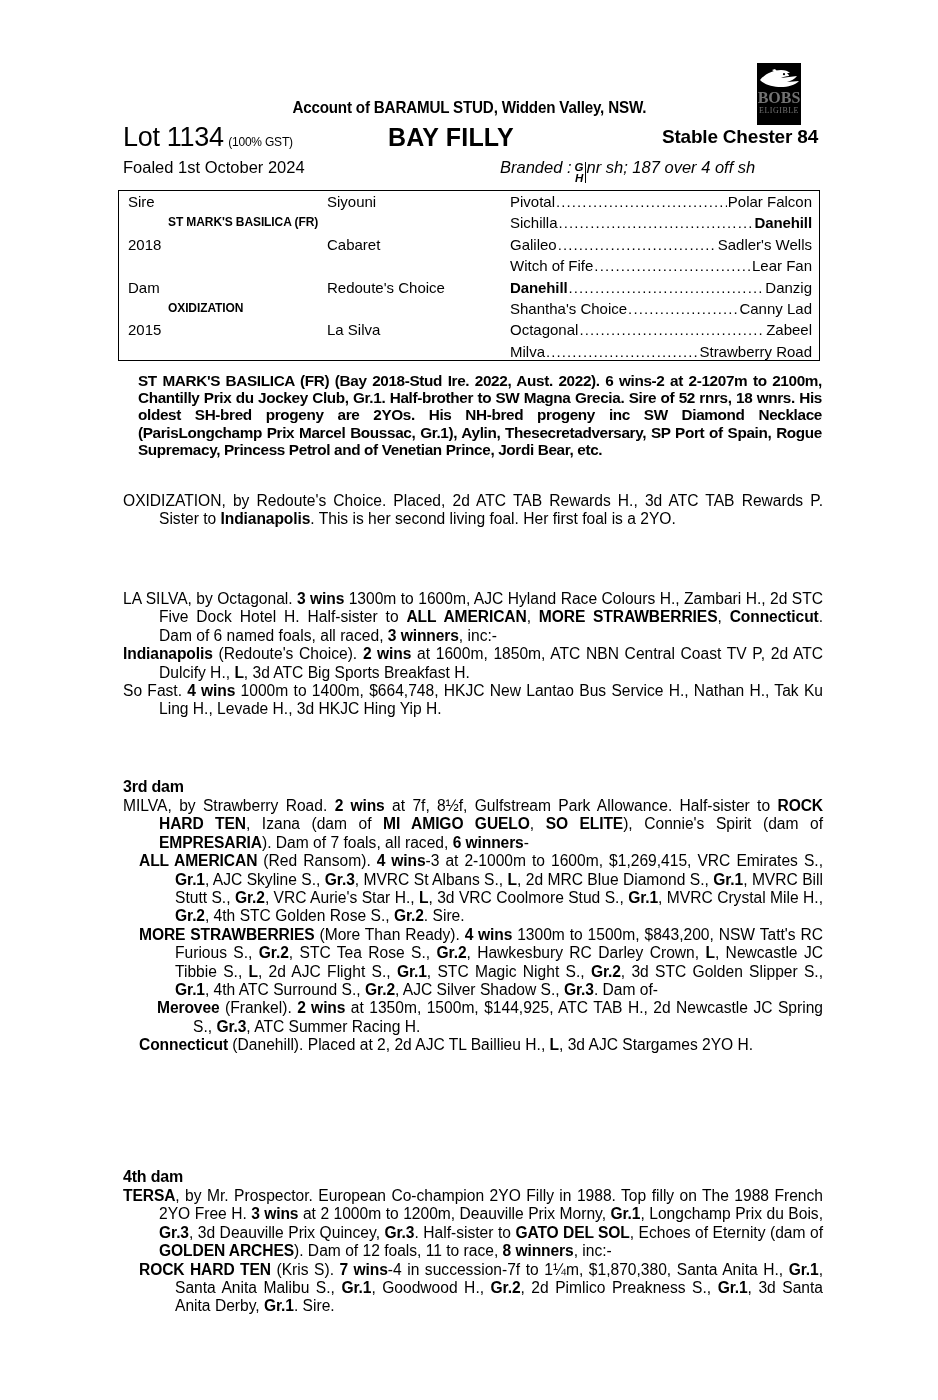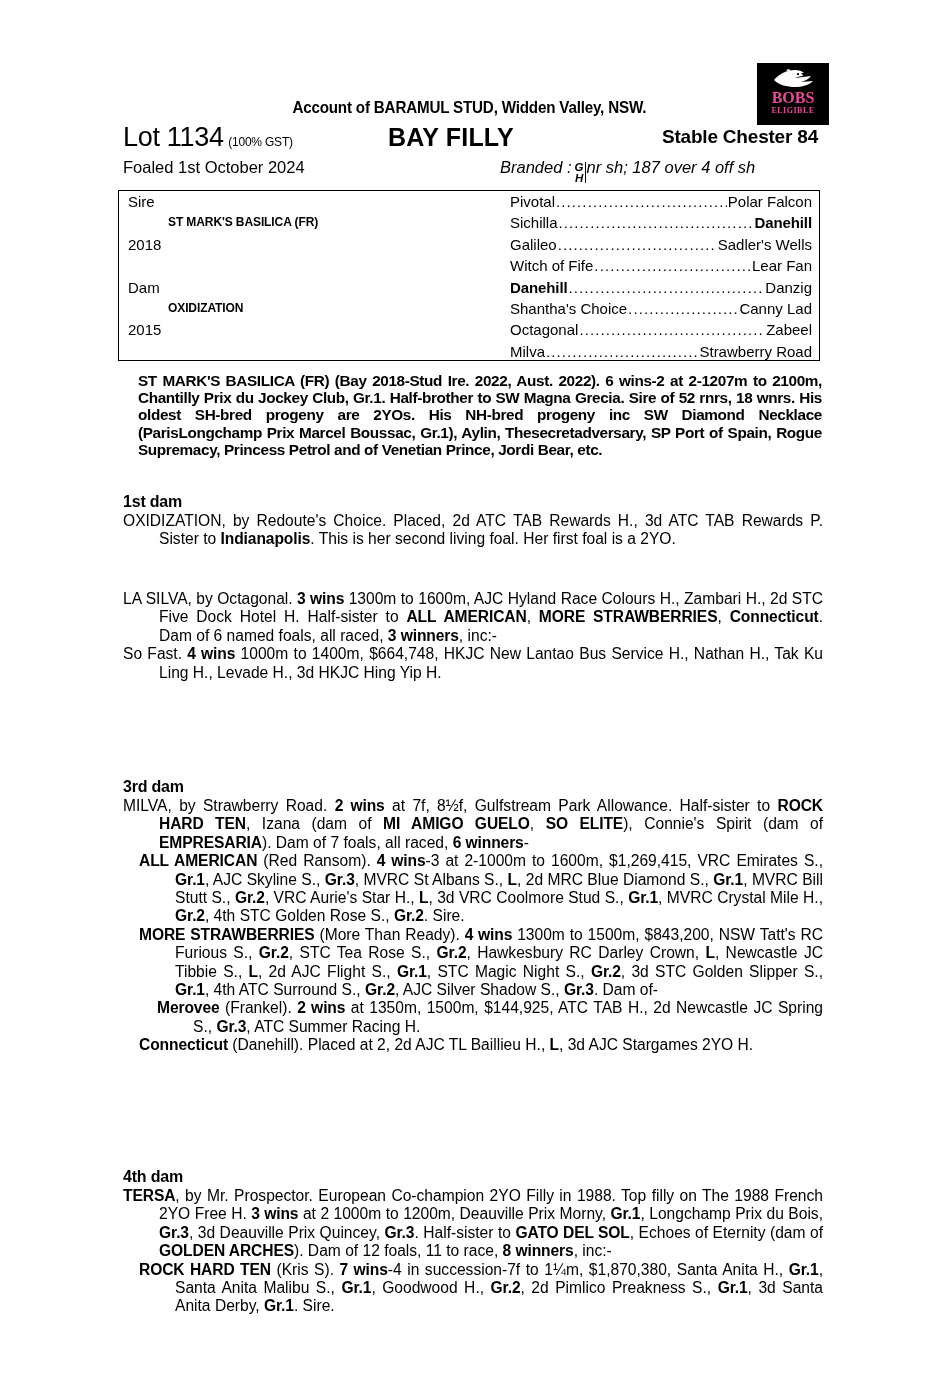--- a/index.html
+++ b/index.html
@@ -21,44 +21,44 @@
     width: 938px;
     height: 1400px;
     box-sizing: border-box;
   }
 
   
   .bobs-logo {
     position: absolute;
     top: 63px;
     left: 757px;
-    width: 72px;
+    width: 44px;
     height: 62px;
     background: #000000;
-    color: #ec4899;
+    color: #737373;
     text-align: center;
     overflow: hidden;
   }
   .bobs-logo .horse {
     display: block;
     margin: 4px auto 0 auto;
   }
   .bobs-logo .bobs-word {
     display: block;
     font-family: "Liberation Serif", serif;
     font-weight: bold;
     font-size: 16px;
     line-height: 16px;
     letter-spacing: 0px;
     margin-top: 1px;
   }
   .bobs-logo .bobs-sub {
     display: block;
     font-family: "Liberation Serif", serif;
-    font-weight: bold;
+    font-weight: normal;
     font-size: 8px;
     line-height: 9px;
     letter-spacing: 0.5px;
   }
 
   
   .account-line {
     position: absolute;
     top: 98px;
     left: 0;
@@ -302,20 +302,30 @@
     <div class="ped-col1">
         <div class="prow">Sire</div>
         <div class="prow b">ST MARK'S BASILICA (FR)</div>
         <div class="prow">2018</div>
         <div class="prow"></div>
         <div class="prow">Dam</div>
         <div class="prow b">OXIDIZATION</div>
         <div class="prow">2015</div>
         <div class="prow"></div>
       </div>
+    <div class="ped-col2">
+        <div class="prow">Siyouni</div>
+        <div class="prow"></div>
+        <div class="prow">Cabaret</div>
+        <div class="prow"></div>
+        <div class="prow">Redoute's Choice</div>
+        <div class="prow"></div>
+        <div class="prow">La Silva</div>
+        <div class="prow"></div>
+      </div>
     <div class="ped-col3">
         <div class="leader">
           <span class="lft">Pivotal</span>
           <span class="dots">................................................................................</span>
           <span class="rgt">Polar Falcon</span>
         </div>
         <div class="leader">
           <span class="lft">Sichilla</span>
           <span class="dots">................................................................................</span>
           <span class="rgt bold">Danehill</span>
@@ -349,25 +359,25 @@
           <span class="lft">Milva</span>
           <span class="dots">................................................................................</span>
           <span class="rgt">Strawberry Road</span>
         </div>
       </div>
   </div>
 
   <div class="sire-para">ST MARK'S BASILICA (FR) (Bay 2018-Stud Ire. 2022, Aust. 2022). 6 wins-2 at 2-1207m to 2100m, Chantilly Prix du Jockey Club, Gr.1. Half-brother to SW Magna Grecia. Sire of 52 rnrs, 18 wnrs. His oldest SH-bred progeny are 2YOs. His NH-bred progeny inc SW Diamond Necklace (ParisLongchamp Prix Marcel Boussac, Gr.1), Aylin, Thesecretadversary, SP Port of Spain, Rogue Supremacy, Princess Petrol and of Venetian Prince, Jordi Bear, etc.</div>
 
   <div class="dam-sec" id="s1">
-      <div class="dam-hdr">1st dam</div>
       <div class="dam-body">OXIDIZATION, by Redoute's Choice. Placed, 2d ATC TAB Rewards H., 3d ATC TAB Rewards P. Sister to <b>Indianapolis</b>. This is her second living foal. Her first foal is a 2YO.</div>
     </div>
   <div class="dam-sec" id="s2">
       <div class="dam-body">LA SILVA, by Octagonal. <b>3 wins</b> 1300m to 1600m, AJC Hyland Race Colours H., Zambari H., 2d STC Five Dock Hotel H. Half-sister to <b class="wide">ALL AMERICAN</b>, <b class="wide">MORE STRAWBERRIES</b>, <b>Connecticut</b>. Dam of 6 named foals, all raced, <b>3 winners</b>, inc:-</div>
+      <div class="dam-body"><b>Indianapolis</b> (Redoute's Choice). <b>2 wins</b> at 1600m, 1850m, ATC NBN Central Coast TV P, 2d ATC Dulcify H., <b>L</b>, 3d ATC Big Sports Breakfast H.</div>
       <div class="dam-body">So Fast. <b>4 wins</b> 1000m to 1400m, $664,748, HKJC New Lantao Bus Service H., Nathan H., Tak Ku Ling H., Levade H., 3d HKJC Hing Yip H.</div>
     </div>
   <div class="dam-sec" id="s3">
       <div class="dam-hdr">3rd dam</div>
       <div class="dam-body">MILVA, by Strawberry Road. <b>2 wins</b> at 7f, 8½f, Gulfstream Park Allowance. Half-sister to <b class="wide">ROCK HARD TEN</b>, Izana (dam of <b class="wide">MI AMIGO GUELO</b>, <b class="wide">SO ELITE</b>), Connie's Spirit (dam of <b class="wide">EMPRESARIA</b>). Dam of 7 foals, all raced, <b>6 winners</b>-</div>
       <div class="dam-body ind2"><b class="wide">ALL AMERICAN</b> (Red Ransom). <b>4 wins</b>-3 at 2-1000m to 1600m, $1,269,415, VRC Emirates S., <b>Gr.1</b>, AJC Skyline S., <b>Gr.3</b>, MVRC St Albans S., <b>L</b>, 2d MRC Blue Diamond S., <b>Gr.1</b>, MVRC Bill Stutt S., <b>Gr.2</b>, VRC Aurie's Star H., <b>L</b>, 3d VRC Coolmore Stud S., <b>Gr.1</b>, MVRC Crystal Mile H., <b>Gr.2</b>, 4th STC Golden Rose S., <b>Gr.2</b>. Sire.</div>
       <div class="dam-body ind2"><b class="wide">MORE STRAWBERRIES</b> (More Than Ready). <b>4 wins</b> 1300m to 1500m, $843,200, NSW Tatt's RC Furious S., <b>Gr.2</b>, STC Tea Rose S., <b>Gr.2</b>, Hawkesbury RC Darley Crown, <b>L</b>, Newcastle JC Tibbie S., <b>L</b>, 2d AJC Flight S., <b>Gr.1</b>, STC Magic Night S., <b>Gr.2</b>, 3d STC Golden Slipper S., <b>Gr.1</b>, 4th ATC Surround S., <b>Gr.2</b>, AJC Silver Shadow S., <b>Gr.3</b>. Dam of-</div>
       <div class="dam-body ind3"><b>Merovee</b> (Frankel). <b>2 wins</b> at 1350m, 1500m, $144,925, ATC TAB H., 2d Newcastle JC Spring S., <b>Gr.3</b>, ATC Summer Racing H.</div>
       <div class="dam-body ind2"><b>Connecticut</b> (Danehill). Placed at 2, 2d AJC TL Baillieu H., <b>L</b>, 3d AJC Stargames 2YO H.</div>
     </div>

